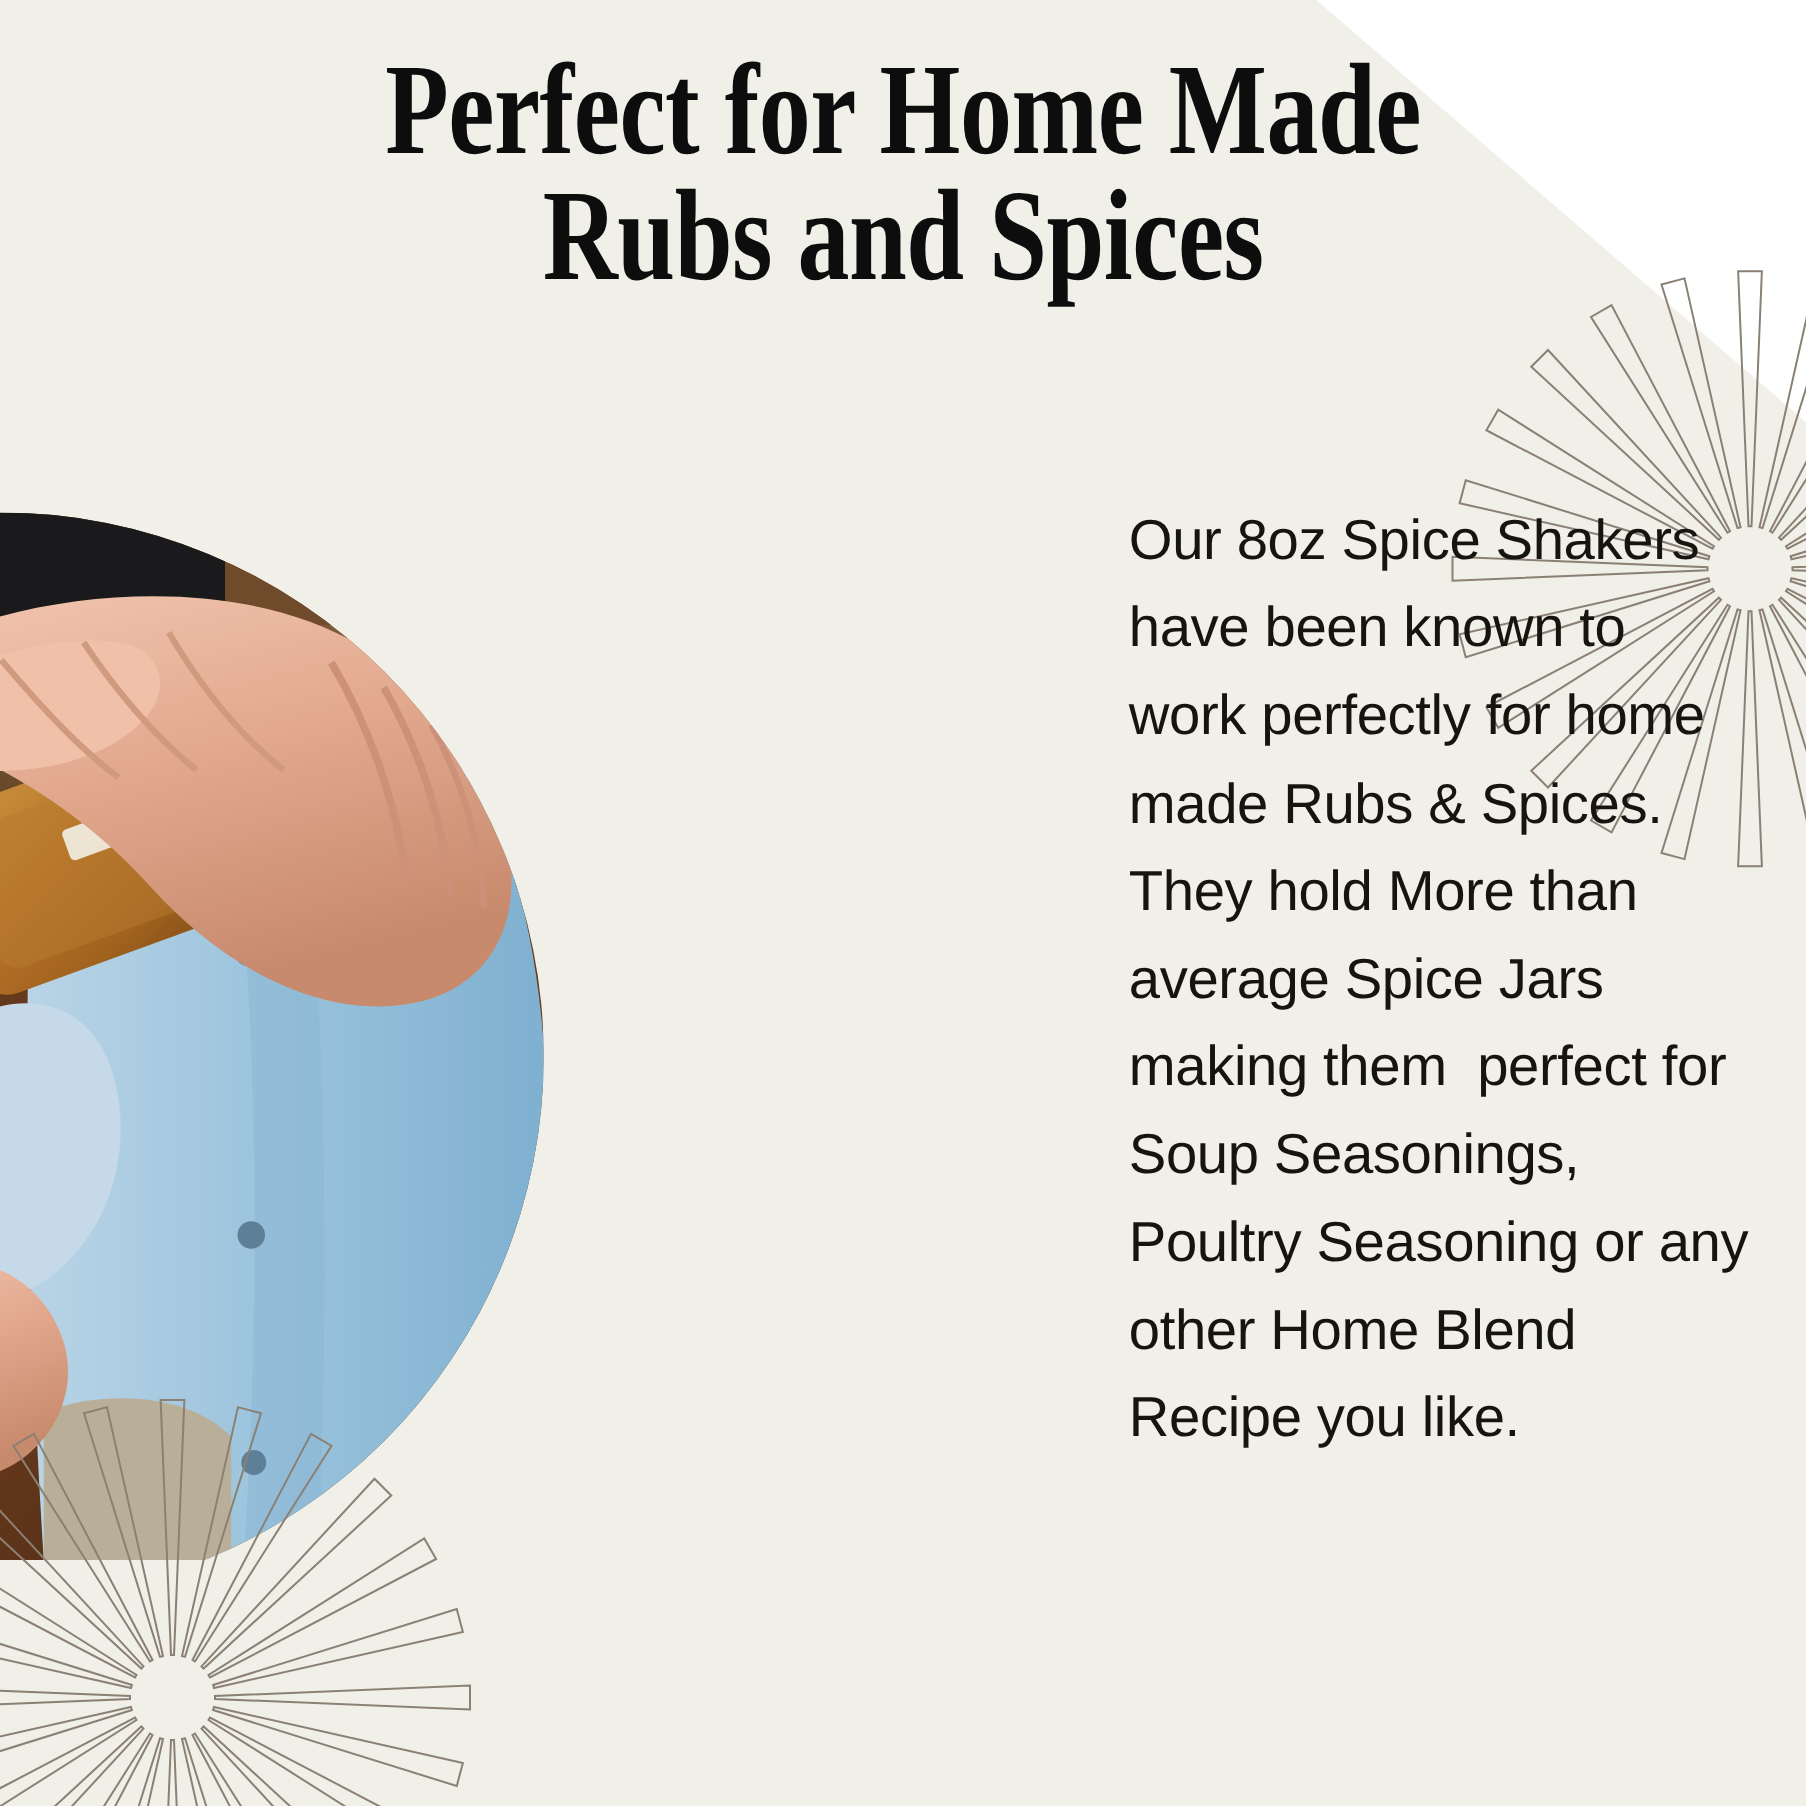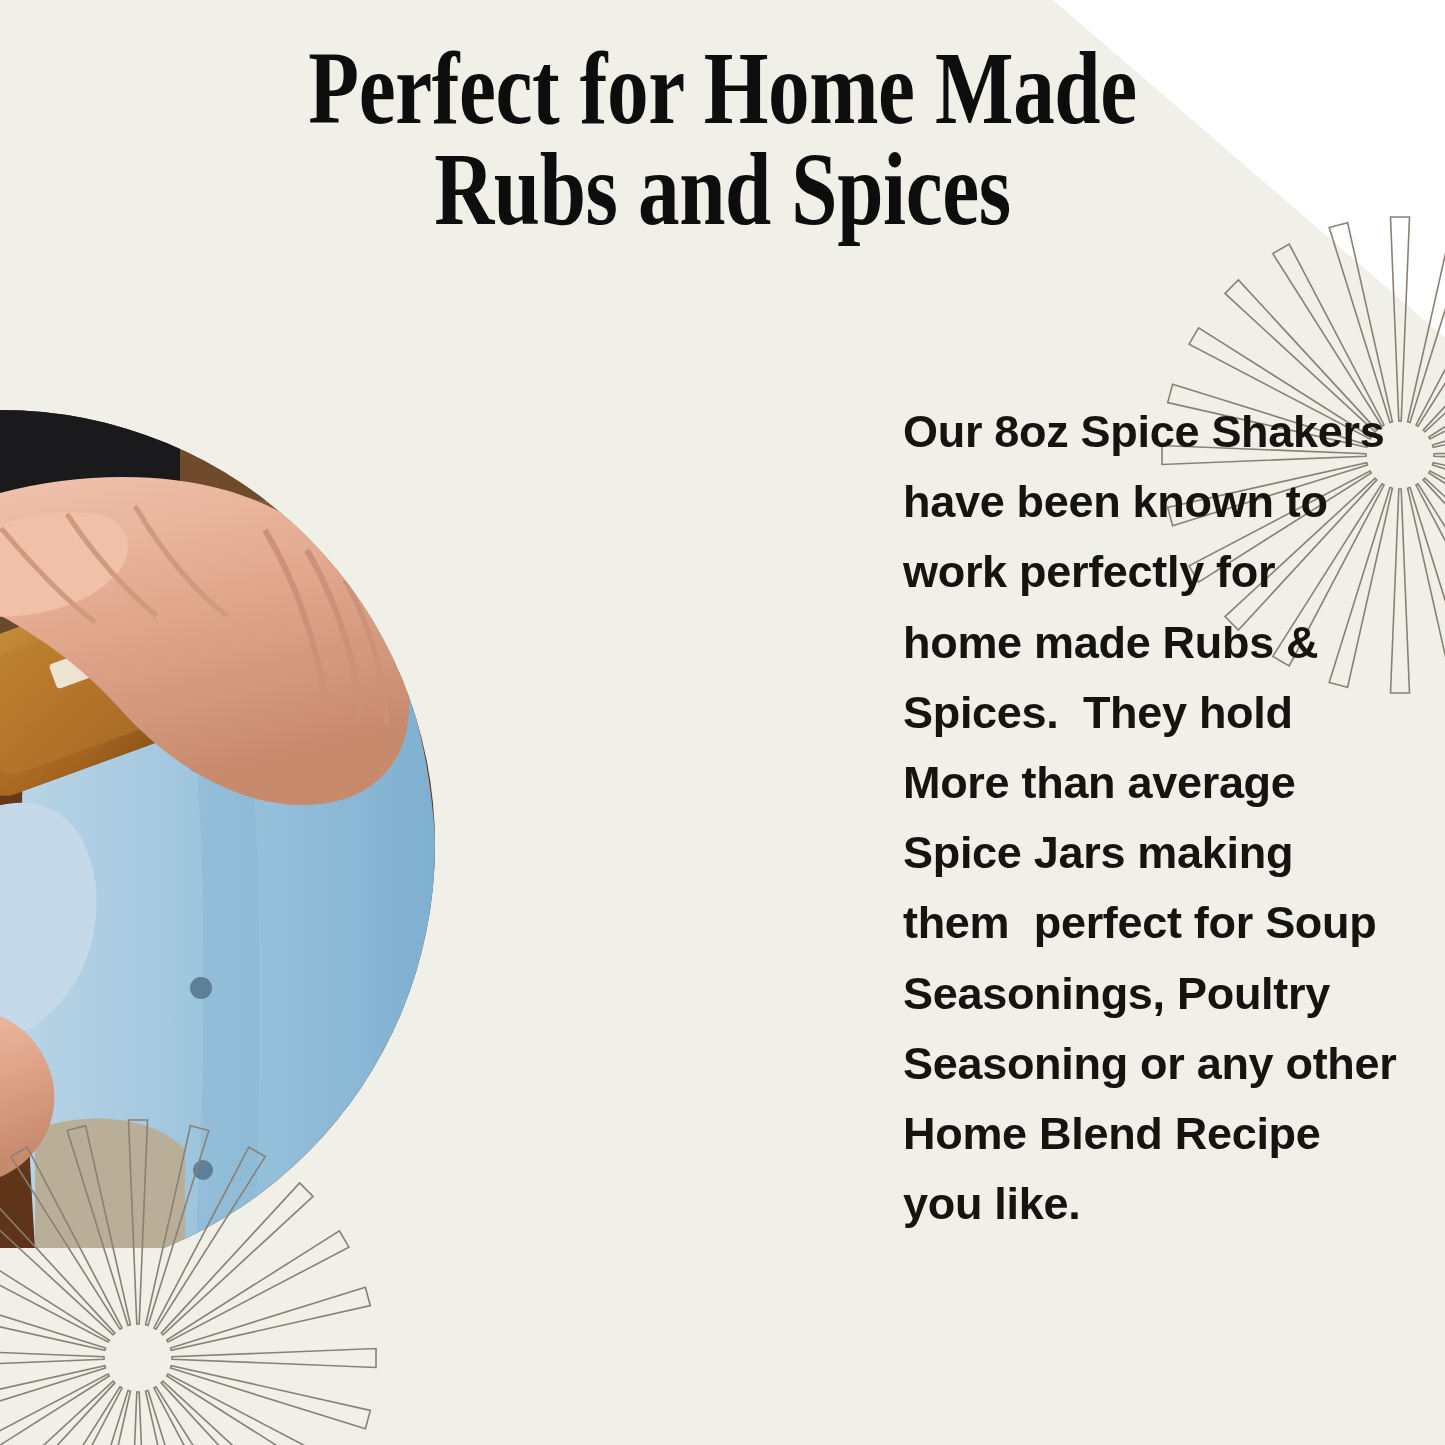--- a/index.html
+++ b/index.html
@@ -71,21 +71,21 @@
   }
 
   
   .body-copy {
     position: absolute;
     left: 903px;
     top: 352px;
     width: 500px;
     z-index: 7;
     font-family: "Liberation Sans", sans-serif;
-    font-weight: 700;
+    font-weight: 400;
     font-size: 45px;
     line-height: 1.56;
     letter-spacing: -0.3px;
     color: #15140f;
     white-space: pre-wrap;
   }
 
   
   .sunburst {
     position: absolute;

